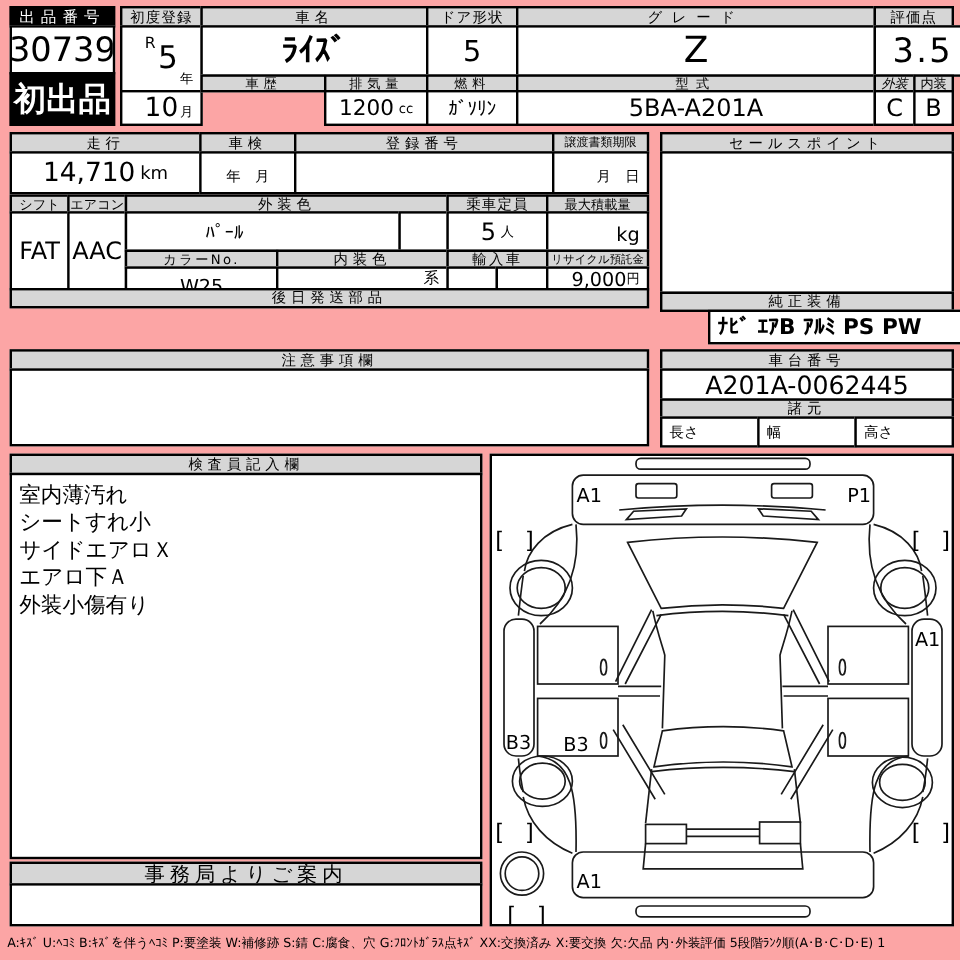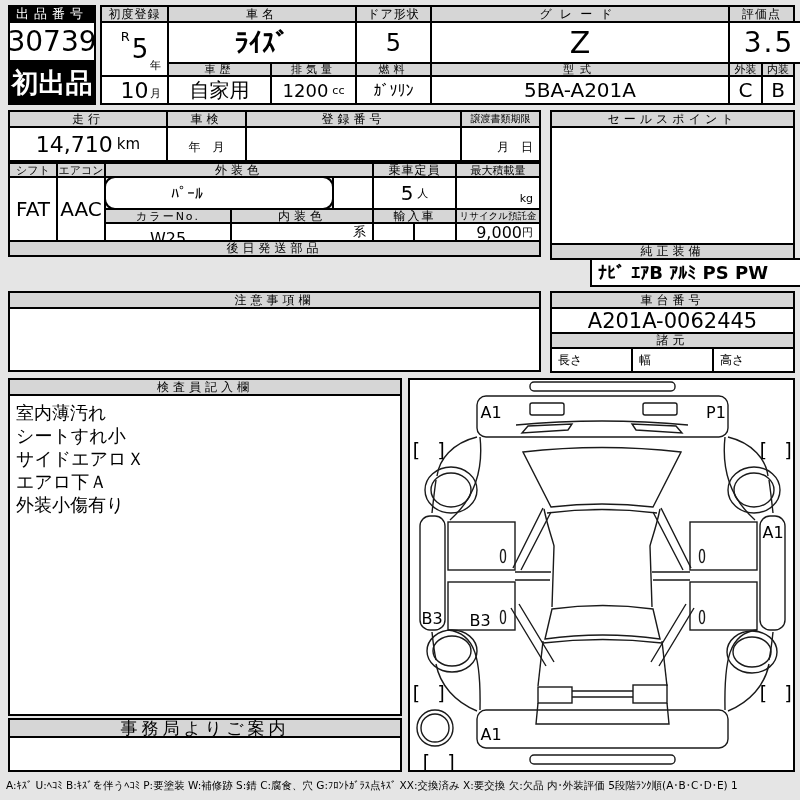--- a/index.html
+++ b/index.html
@@ -1,16 +1,16 @@
 <!DOCTYPE html>
 <html><head>
 <meta charset="utf-8">
 <style>
   html,body{margin:0;padding:0;background:#fff;}
-  .sheet{position:relative;width:800px;height:800px;background:#e5e5e5;
+  .sheet{position:relative;width:800px;height:800px;background:#fca5a5;
          font-family:"DejaVu Sans","Liberation Sans",sans-serif;color:#000;overflow:hidden;}
   .b{position:absolute;box-sizing:border-box;border:2px solid #000;background:#fff;}
   .h{background:#d6d6d6;display:flex;align-items:center;justify-content:center;
      font-size:12px;letter-spacing:4px;white-space:nowrap;overflow:hidden;}
   .hk{background:#000;color:#fff;}
   .v{display:flex;align-items:center;justify-content:center;white-space:nowrap;overflow:hidden;}
   .left{justify-content:flex-start;padding-left:6px;}
   .right{justify-content:flex-end;padding-right:6px;}
   .small{font-size:11px;}
   .nols{letter-spacing:0;}
@@ -51,35 +51,34 @@
   <div class="b h" style="left:355px;top:5px;width:77px;height:18px;letter-spacing:1px;">ドア形状</div>
   <div class="b v" style="left:355px;top:21px;width:77px;height:43px;font-size:24px;">5</div>
 
   <div class="b h" style="left:430px;top:5px;width:300px;height:18px;letter-spacing:8px;">グレード</div>
   <div class="b v" style="left:430px;top:21px;width:300px;height:43px;font-size:30px;">Z</div>
 
   <div class="b h" style="left:728px;top:5px;width:67px;height:18px;letter-spacing:1px;">評価点</div>
   <div class="b v" style="left:728px;top:21px;width:82px;height:43px;font-size:28px;letter-spacing:2px;">3.5</div>
 
   <div class="b h small" style="left:167px;top:62px;width:105px;height:15px;">車歴</div>
-  <div class="b v" style="left:167px;top:75px;width:105px;height:30px;font-size:20px;">自家用</div>
 
   <div class="b h small" style="left:270px;top:62px;width:87px;height:15px;">排気量</div>
   <div class="b v" style="left:270px;top:75px;width:87px;height:30px;font-size:18px;">
     <span>1200</span>
     <span class="unit">cc</span>
   </div>
 
   <div class="b h small" style="left:355px;top:62px;width:77px;height:15px;">燃料</div>
   <div class="b v" style="left:355px;top:75px;width:77px;height:30px;font-size:16px;">ｶﾞｿﾘﾝ</div>
 
   <div class="b h small" style="left:430px;top:62px;width:300px;height:15px;letter-spacing:6px;">型式</div>
   <div class="b v" style="left:430px;top:75px;width:300px;height:30px;font-size:20px;">5BA-A201A</div>
 
-  <div class="b h small nols" style="left:728px;top:62px;width:35px;height:15px;">外装</div>
+  <div class="b h small nols" style="left:728px;top:62px;width:35px;height:15px;font-style:italic;">外装</div>
   <div class="b h small nols" style="left:761px;top:62px;width:34px;height:15px;">内装</div>
   <div class="b v" style="left:728px;top:75px;width:35px;height:30px;font-size:20px;">C</div>
   <div class="b v" style="left:761px;top:75px;width:34px;height:30px;font-size:20px;">B</div>
 
   <div class="b h" style="left:8px;top:110px;width:160px;height:18px;">走行</div>
   <div class="b v" style="left:8px;top:126px;width:160px;height:36px;font-size:22px;">
     <span>14,710</span>
     <span class="unit" style="font-size:15px;">km</span>
   </div>
   <div class="b h" style="left:166px;top:110px;width:81px;height:18px;">車検</div>
@@ -88,30 +87,30 @@
   <div class="b v" style="left:245px;top:126px;width:217px;height:36px;"></div>
   <div class="b h nols" style="left:460px;top:110px;width:81px;height:18px;font-size:10px;">譲渡書類期限</div>
   <div class="b v" style="left:460px;top:126px;width:81px;height:36px;font-size:12px;align-items:flex-end;justify-content:flex-end;padding:0 6px 4px 0;">月　日</div>
 
   <div class="b h nols small" style="left:8px;top:162px;width:50px;height:16px;">シフト</div>
   <div class="b v" style="left:8px;top:176px;width:50px;height:66px;font-size:20px;">FAT</div>
   <div class="b h nols small" style="left:56px;top:162px;width:50px;height:16px;">エアコン</div>
   <div class="b v" style="left:56px;top:176px;width:50px;height:66px;font-size:20px;">AAC</div>
 
   <div class="b h" style="left:104px;top:162px;width:270px;height:16px;">外装色</div>
-  <div class="b v" style="left:104px;top:176px;width:230px;height:34px;font-size:16px;padding-right:64px;border-radius:11px;">ﾊﾟｰﾙ</div>
+  <div class="b v" style="left:104px;top:176px;width:230px;height:34px;font-size:16px;padding-right:64px;">ﾊﾟｰﾙ</div>
   <div class="b" style="left:332px;top:176px;width:42px;height:34px;"></div>
 
   <div class="b h" style="left:372px;top:162px;width:85px;height:16px;letter-spacing:1px;">乗車定員</div>
   <div class="b v" style="left:372px;top:176px;width:85px;height:34px;font-size:20px;">
     <span>5</span>
     <span class="unit">人</span>
   </div>
   <div class="b h nols" style="left:455px;top:162px;width:86px;height:16px;font-size:11px;">最大積載量</div>
-  <div class="b v right" style="left:455px;top:176px;width:86px;height:34px;font-size:11px;align-items:flex-end;padding-bottom:3px;">kg</div>
+  <div class="b v right" style="left:455px;top:176px;width:86px;height:34px;font-size:16px;align-items:flex-end;padding-bottom:3px;">kg</div>
 
   <div class="b h" style="left:104px;top:208px;width:128px;height:16px;font-size:11px;letter-spacing:2px;">カラーNo.</div>
   <div class="b v" style="left:104px;top:222px;width:128px;height:32px;font-size:16px;">W25</div>
   <div class="b h" style="left:230px;top:208px;width:144px;height:16px;">内装色</div>
   <div class="b v right" style="left:230px;top:222px;width:144px;height:20px;font-size:13px;">系</div>
   <div class="b h" style="left:372px;top:208px;width:85px;height:16px;letter-spacing:2px;">輸入車</div>
   <div class="b" style="left:372px;top:222px;width:43px;height:20px;"></div>
   <div class="b" style="left:413px;top:222px;width:44px;height:20px;"></div>
   <div class="b h nols" style="left:455px;top:208px;width:86px;height:16px;font-size:9.5px;">リサイクル預託金</div>
   <div class="b v right" style="left:455px;top:222px;width:86px;height:20px;font-size:16px;">

